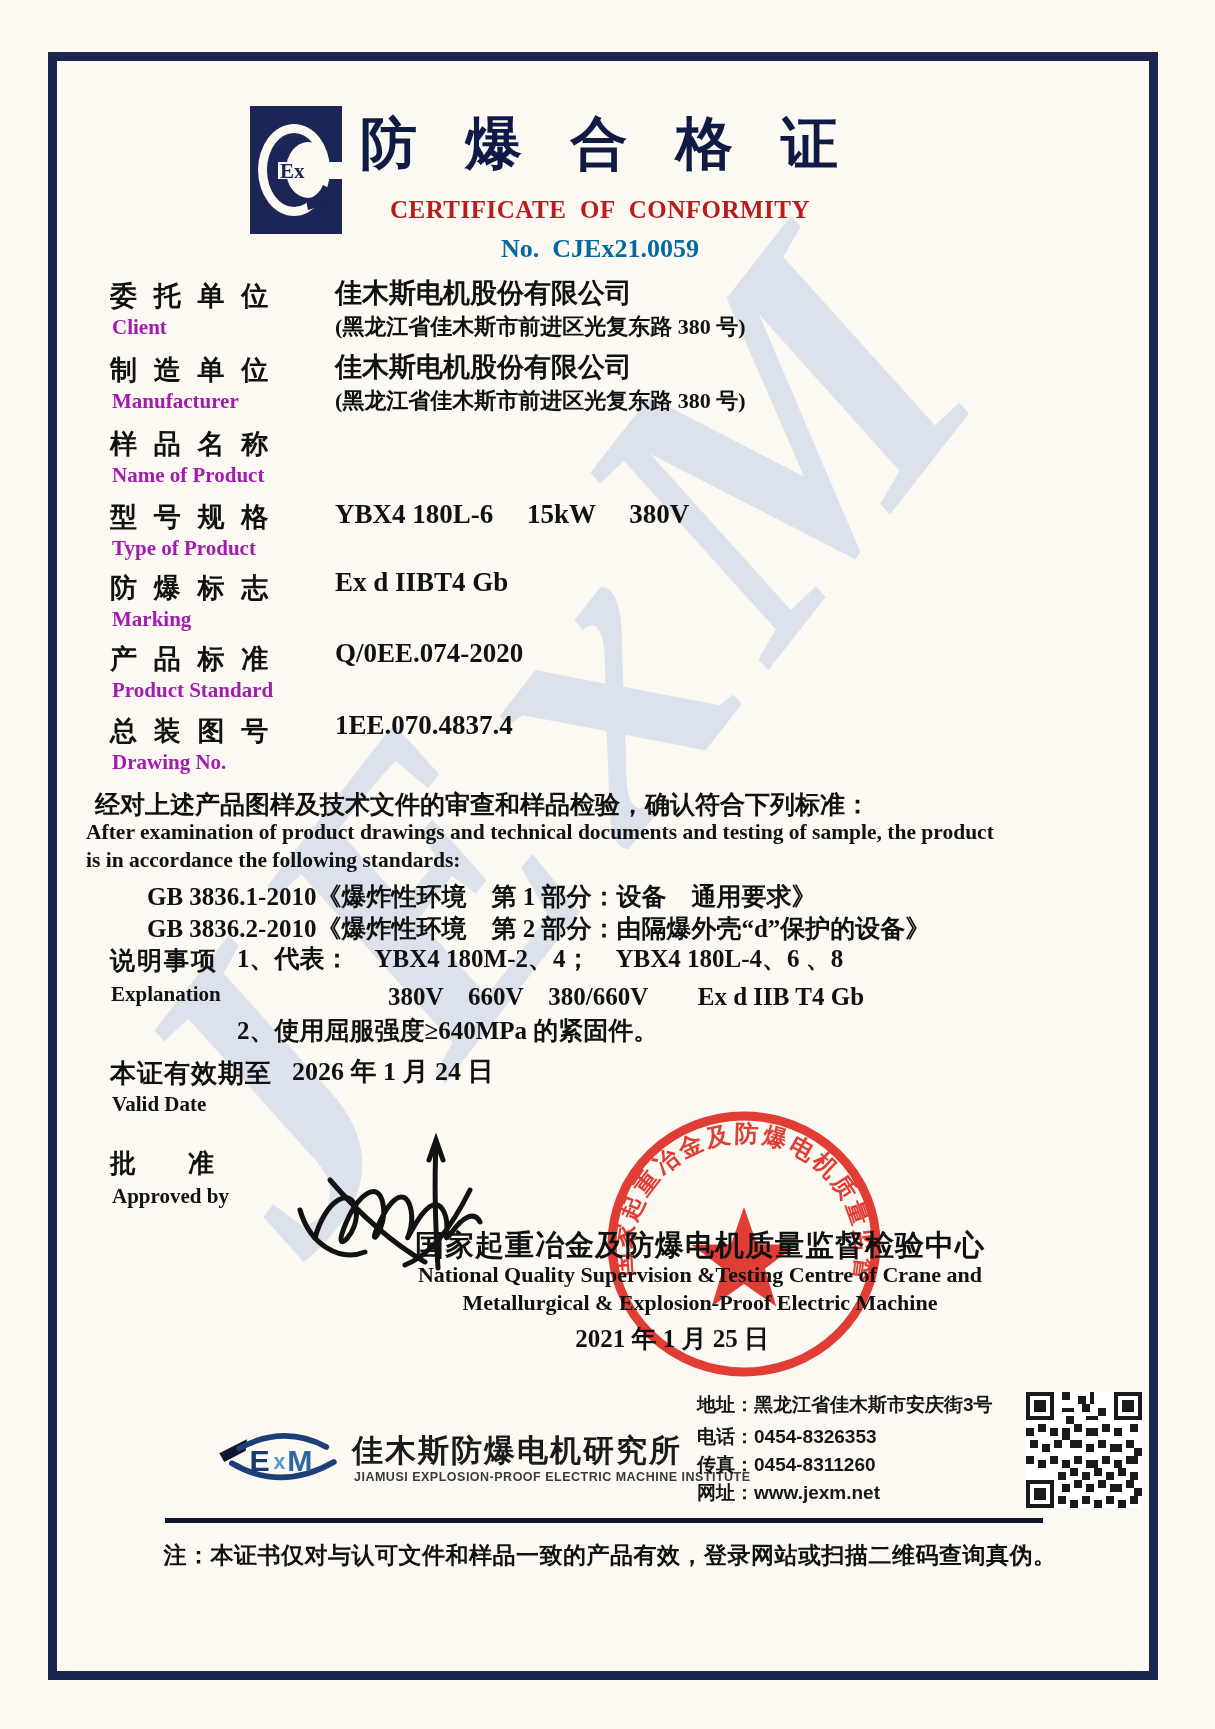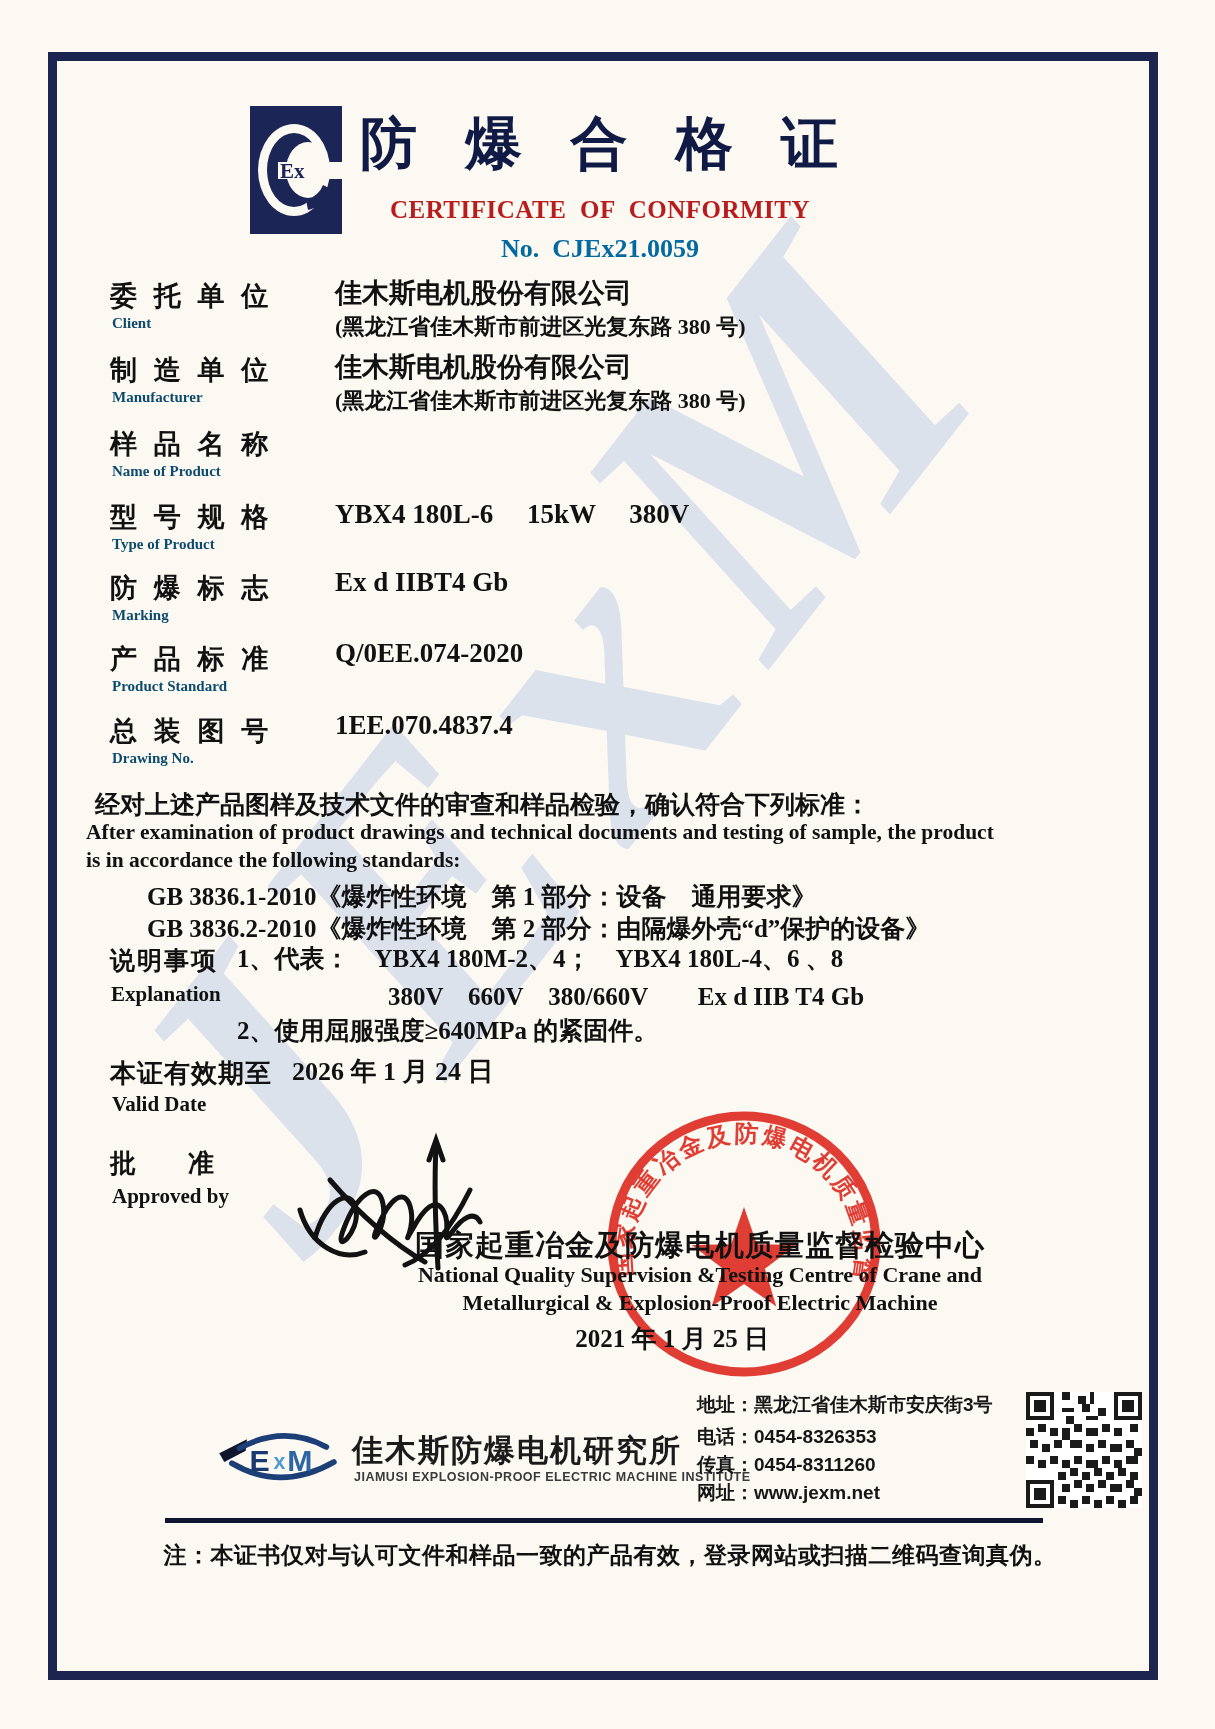--- a/index.html
+++ b/index.html
@@ -32,21 +32,21 @@
     left:360px;top:196px;width:480px;text-align:center;
     font-size:25px;font-weight:bold;color:#b91c1c;word-spacing:7px;letter-spacing:.5px;
   }
   .certno{
     left:360px;top:234px;width:480px;text-align:center;
     font-size:26px;font-weight:bold;color:#0369a1;white-space:pre;
   }
   
   .frow{left:0;width:100%;height:76px;z-index:2;}
   .flz{position:absolute;left:110px;top:0;font-size:27px;font-weight:bold;letter-spacing:5px;white-space:pre;}
-  .fle{position:absolute;left:112px;top:37px;font-size:15px;font-weight:bold;color:#0c4a6e;}
+  .fle{position:absolute;left:112px;top:37px;font-size:21px;font-weight:bold;color:#a21caf;}
   .fv {position:absolute;left:335px;top:-3px;font-size:27px;font-weight:bold;white-space:pre;}
   .fn {position:absolute;left:335px;top:34px;font-size:22px;font-weight:bold;white-space:pre;}
   .r1{top:278px;} .r2{top:352px;} .r3{top:426px;} .r4{top:499px;}
   .r5{top:570px;} .r6{top:641px;} .r7{top:713px;}
   
   .stdzh{left:95px;top:788px;font-size:25px;font-weight:bold;z-index:2;}
   .stden{left:86px;font-size:21.5px;font-weight:bold;z-index:2;}
   .gb{left:147px;font-size:25px;font-weight:bold;z-index:2;white-space:pre;}
   
   .expzh{left:110px;top:944px;font-size:25px;font-weight:bold;letter-spacing:2px;z-index:2;}

